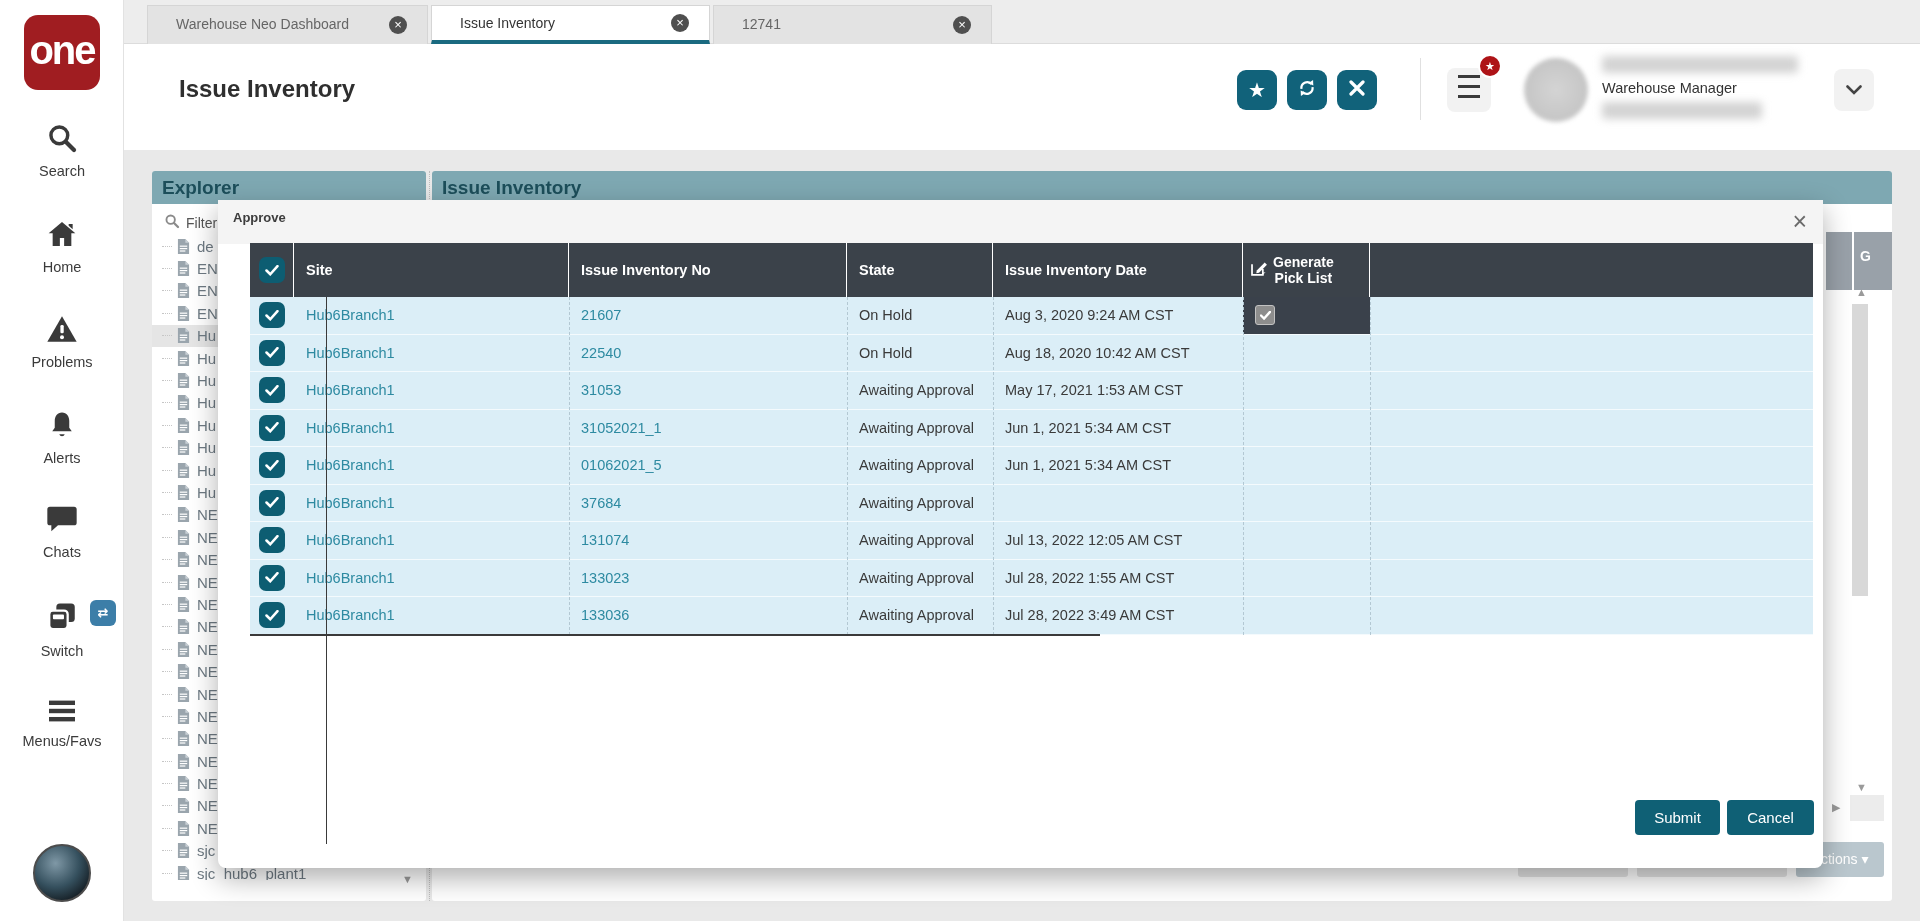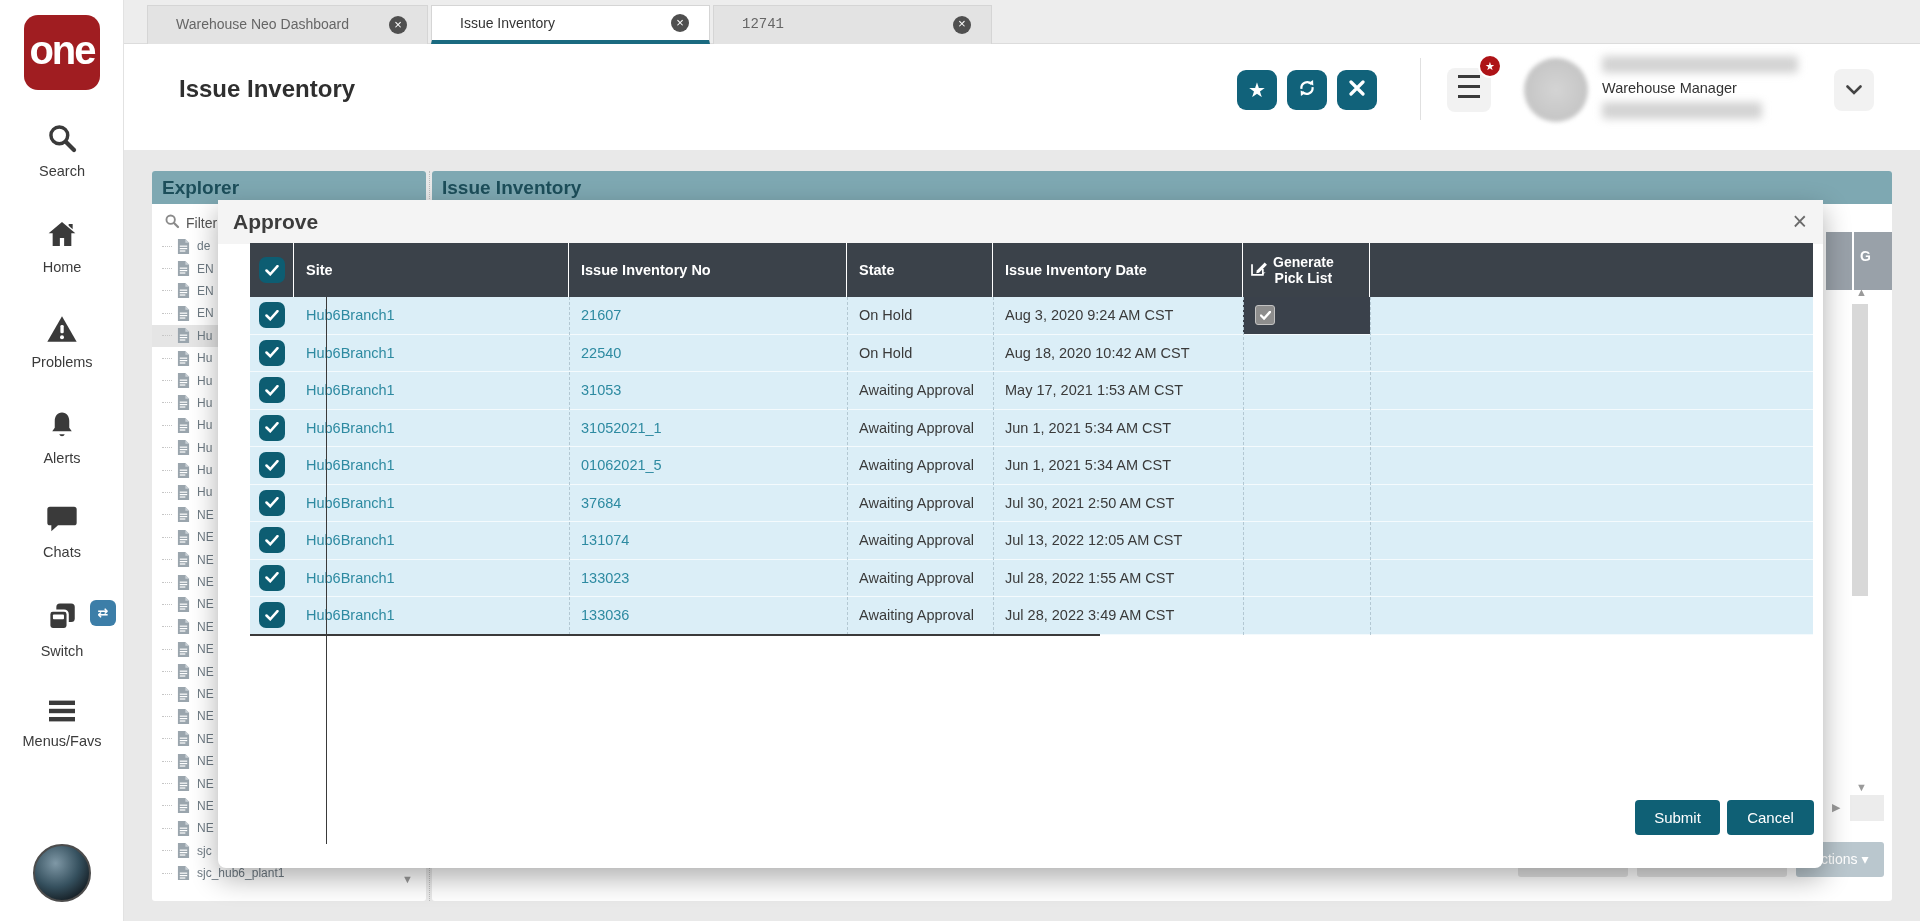--- a/index.html
+++ b/index.html
@@ -57,21 +57,21 @@
                   color:#1c4e5a; line-height:33px; padding-left:10px; }
   #explorer { left:28px; top:21px; width:274px; height:730px; background:#fff; border-radius:3px; }
   #gutter { left:305px; top:21px; width:1px; height:730px; border-left:1px dotted #bdbdbd; }
   #filter-row { left:12px; top:42px; display:flex; align-items:center; }
   #filter-row span { font-size:14px; color:#555; margin-left:6px; white-space:nowrap; }
   #tree { left:0; top:64px; width:274px; height:645px; overflow:hidden; }
   .t-row { height:22.4px; display:flex; align-items:center; padding-left:10px; white-space:nowrap; }
   .t-row.hl { background:#e5e5e5; }
   .t-guide { width:10px; border-top:1px dotted #c6c6c6; margin-right:5px; }
   .t-doc { width:13px; height:15px; flex:none; }
-  .t-label { font-size:12px; color:#6e7a83; margin-left:7px; }
+  .t-label { font-size:15px; color:#6e7a83; margin-left:7px; }
   #exp-scroll-down { left:250px; top:702px; color:#9a9a9a; font-size:11px; cursor:pointer; }
 
   #iipanel { left:308px; top:21px; width:1460px; height:730px; background:#fff; border-radius:3px; }
   .bg-hdr-cell { top:61px; height:58px; background:#99a1a9; color:#fff; font-weight:bold; font-size:14px; }
   #bg-cell1 { left:1394px; width:26px; }
   #bg-cell2 { left:1422px; width:38px; padding:16px 0 0 6px; }
   .scroll-glyph { color:#9a9a9a; font-size:11px; cursor:pointer; }
   #vscroll-up { left:1424px; top:115px; }
   #vscroll-thumb { left:1420px; top:133px; width:16px; height:292px; background:#d8d8d8; }
   #vscroll-down { left:1424px; top:610px; }
@@ -80,21 +80,21 @@
   .ghost-btn { top:671px; height:35px; background:#e3e3e3; border-radius:3px; cursor:pointer; }
   #ghost1 { left:1086px; width:110px; }
   #ghost2 { left:1205px; width:150px; }
   #actions-btn { left:1364px; top:671px; width:88px; height:35px; background:#bac7ce; border-radius:3px; color:#fff;
                  font-size:14px; text-align:center; line-height:35px; cursor:pointer; }
 
   
   #modal { left:218px; top:200px; width:1605px; height:668px; background:#fff; border-radius:2px 2px 8px 8px;
            box-shadow:0 10px 28px rgba(0,0,0,.32); z-index:10; }
   #modal-header { left:0; top:0; width:1605px; height:44px; background:#f4f4f4; }
-  #modal-title { left:15px; top:10px; font-size:21px; font-weight:bold; color:#3c3c3c; }
+  #modal-title { left:15px; top:10px; font-size:13px; font-weight:bold; color:#3c3c3c; }
   #modal-close { right:16px; top:7px; font-size:25px; color:#6b6b6b; cursor:pointer; line-height:28px; }
   #mtable { left:32px; top:43px; width:1563px; height:560px; }
   #mthead { display:flex; height:54px; background:#3b424a; color:#fff; font-weight:bold; font-size:14.5px; }
   .hcell { border-right:1px solid #fff; display:flex; align-items:center; padding-left:12px; }
   .hcell:last-child { border-right:none; }
   .w-cb{width:44px; justify-content:center; padding-left:0;} .w-site{width:275px;} .w-no{width:278px;}
   .w-state{width:146px;} .w-date{width:250px;} .w-gen{width:127px; padding-left:6px;} .w-fill{flex:1;}
   .gen-lines { font-size:14px; line-height:16px; margin-left:5px; text-align:center; }
   .cb { width:26px; height:26px; background:#0d5d72; border-radius:7px; display:flex; align-items:center;
         justify-content:center; cursor:pointer; }
@@ -182,21 +182,21 @@
 
 <div id="topbar" class="abs">
   <div class="tab" style="left:23px; width:281px;">
     <span>Warehouse Neo Dashboard</span>
     <span class="tabclose">×</span>
   </div>
   <div class="tab active" style="left:307px; width:279px;">
     <span>Issue Inventory</span>
     <span class="tabclose">×</span>
   </div>
-  <div class="tab" style="left:589px; width:279px;font-family:Liberation Mono, monospace;">
+  <div class="tab" style="left:589px; width:279px;">
     <span>12741</span>
     <span class="tabclose">×</span>
   </div>
 </div>
 
 <div id="header" class="abs">
   <div id="page-title" class="abs">Issue Inventory</div>
 
   <div id="btn-fav" class="act-btn abs">
       <span>★</span>
@@ -702,21 +702,20 @@
           <div class="m-cell cbc">
             <span class="cb">
               <svg width="14" height="11" viewBox="0 0 12 10">
                 <path d="M1 5 l3.4 3.4 L11 1" fill="none" stroke="#fff" stroke-width="2.3" stroke-linecap="round"></path>
               </svg>
             </span>
           </div>
           <a class="m-cell m-link w-site">Hub6Branch1</a>
           <a class="m-cell m-link w-no">37684</a>
           <div class="m-cell w-state">Awaiting Approval</div>
-          <div class="m-cell w-date">Jul 30, 2021 2:50 AM CST</div>
           <div class="m-cell w-gen"></div>
           <div class="m-cell w-fill"></div>
         </div>
         <div class="m-row">
           <div class="m-cell cbc">
             <span class="cb">
               <svg width="14" height="11" viewBox="0 0 12 10">
                 <path d="M1 5 l3.4 3.4 L11 1" fill="none" stroke="#fff" stroke-width="2.3" stroke-linecap="round"></path>
               </svg>
             </span>

